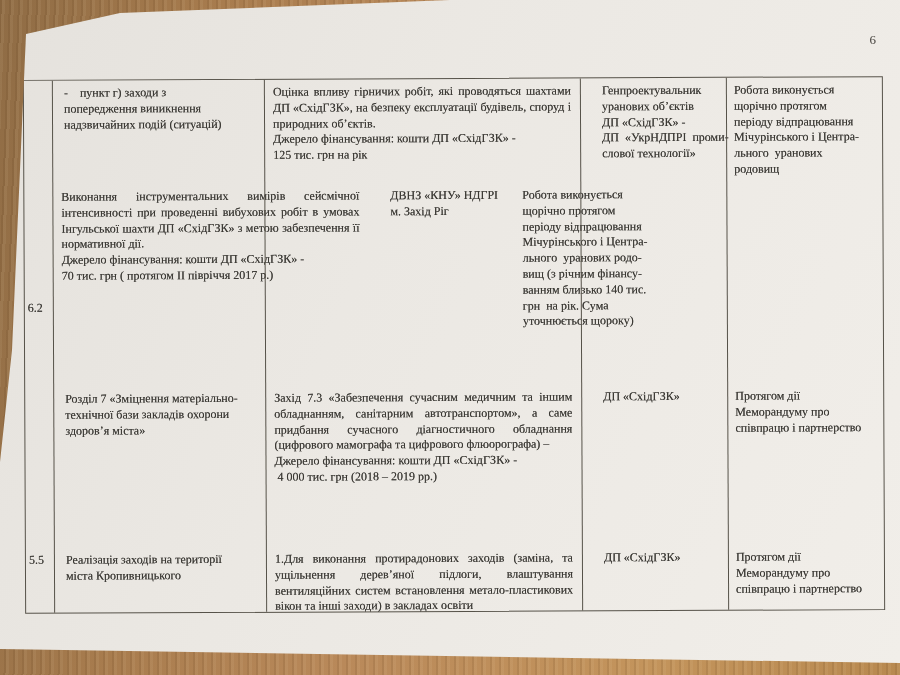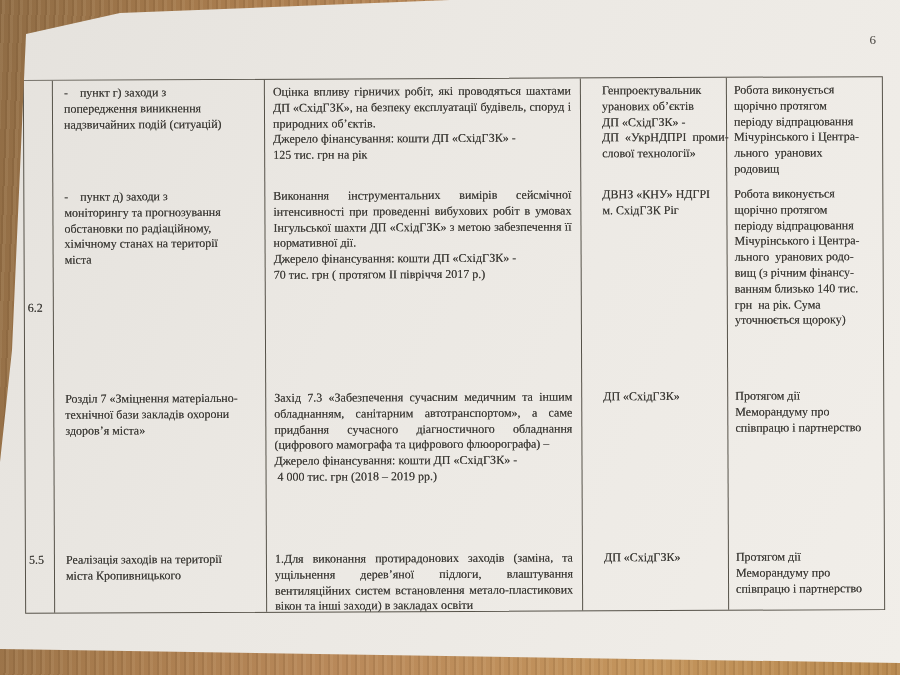--- a/index.html
+++ b/index.html
@@ -76,30 +76,25 @@
         <div class="cell c-term">Робота виконується
 щорічно протягом
 періоду відпрацювання
 Мічурінського і Центра-
 льного&nbsp; уранових
 родовищ</div>
       </div>
 
       <div class="trow r1">
         <div class="cell c-num"></div>
-        <div class="cell c-item">-&nbsp;&nbsp;&nbsp; пункт д) заходи з
-моніторингу та прогнозування
-обстановки по радіаційному,
-хімічному станах на території
-міста</div>
         <div class="cell c-measure">Виконання інструментальних вимірів сейсмічної інтенсивності при проведенні вибухових робіт в умовах Інгульської шахти ДП «СхідГЗК» з метою забезпечення її нормативної дії.
 Джерело фінансування: кошти ДП «СхідГЗК» -
 70 тис. грн ( протягом ІІ півріччя 2017 р.)</div>
         <div class="cell c-exec">ДВНЗ «КНУ» НДГРІ
-м. СхідГЗК Ріг</div>
+м. Захід Ріг</div>
         <div class="cell c-term">Робота виконується
 щорічно протягом
 періоду відпрацювання
 Мічурінського і Центра-
 льного&nbsp; уранових родо-
 вищ (з річним фінансу-
 ванням близько 140 тис.
 грн&nbsp; на рік. Сума
 уточнюється щороку)</div>
       </div>

